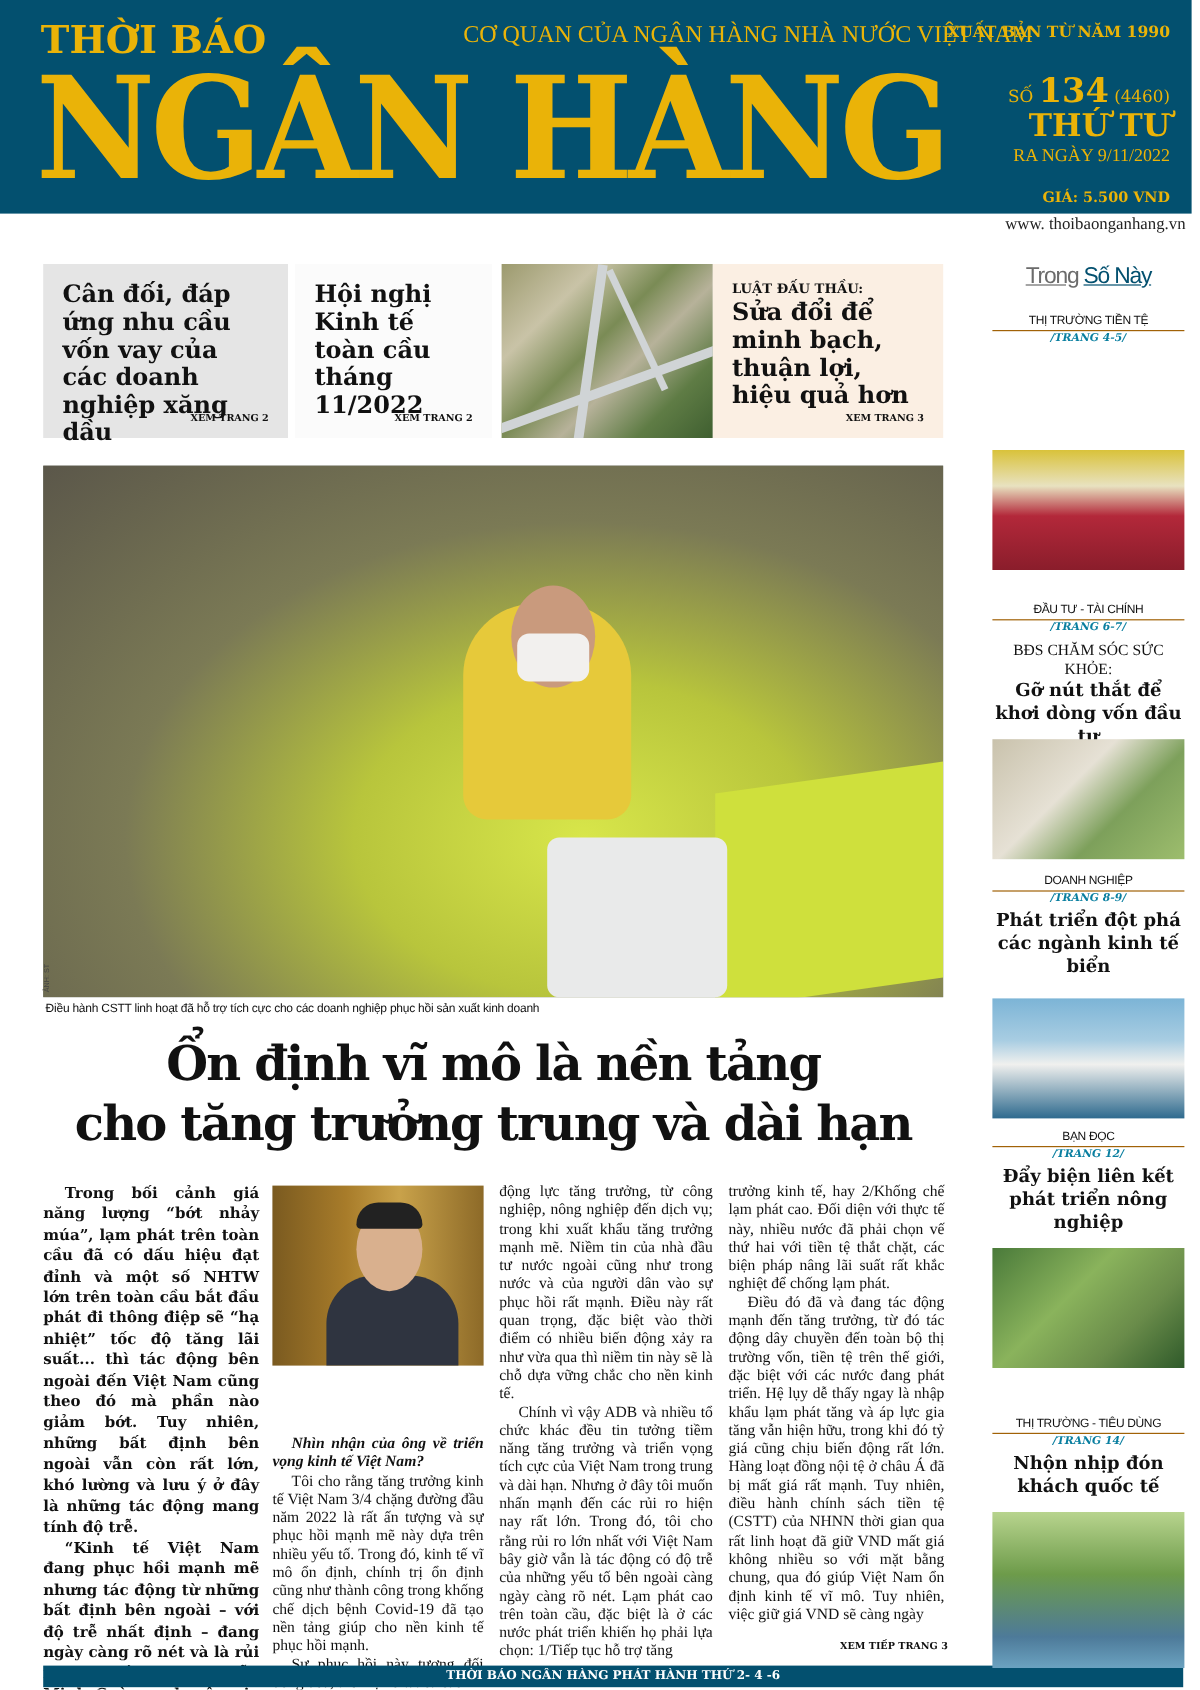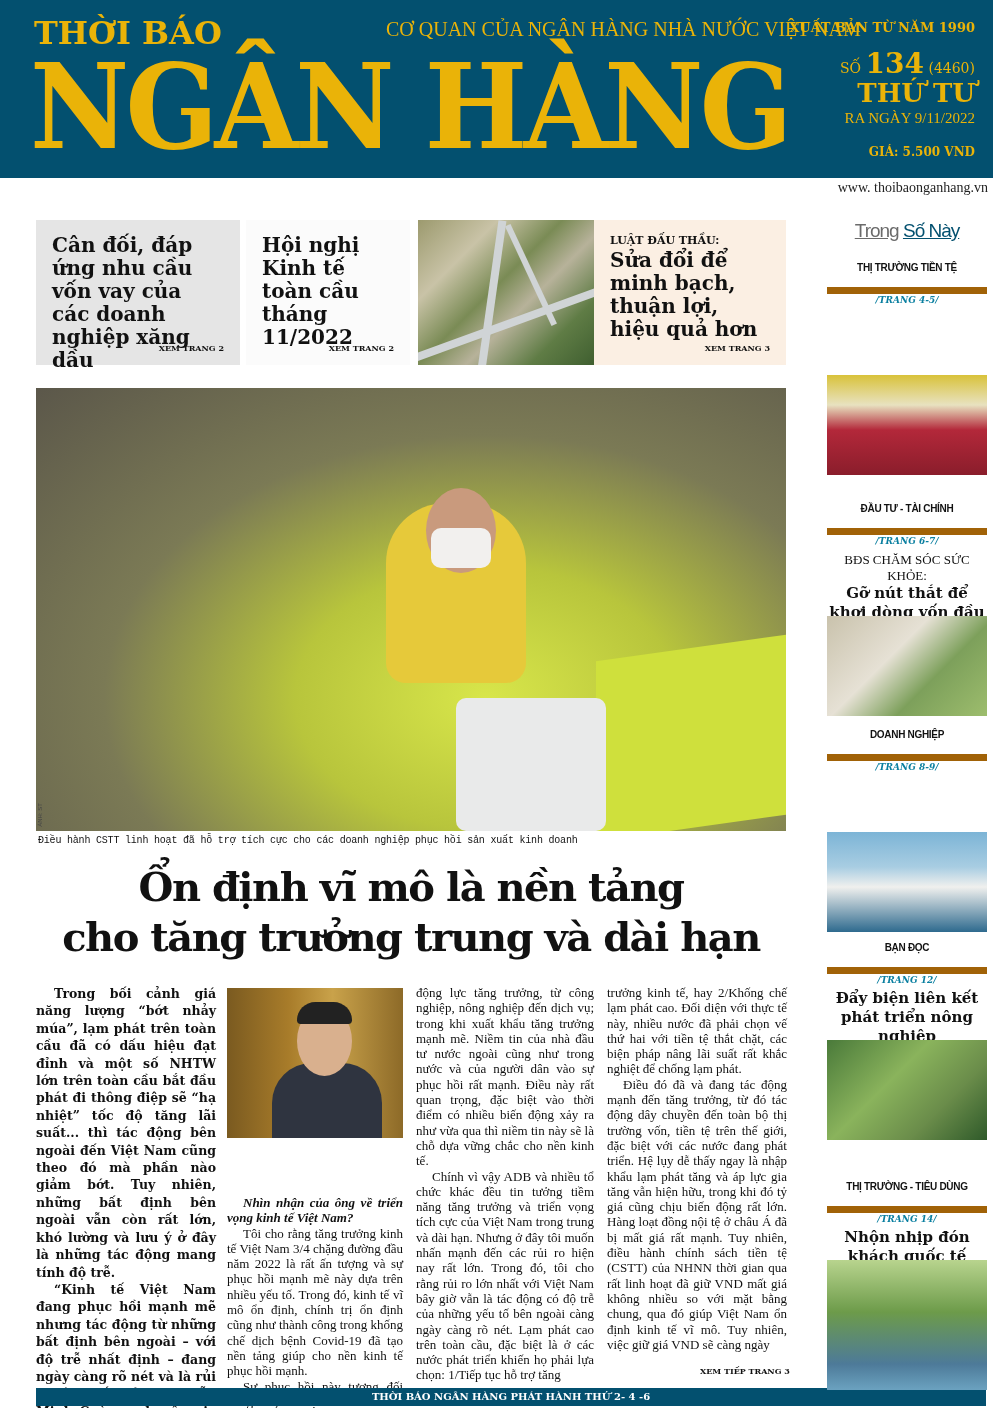--- a/index.html
+++ b/index.html
@@ -4,21 +4,21 @@
 <style>
 *{box-sizing:border-box;margin:0;padding:0;}
 html,body{width:1000px;height:1408px;background:#fff;overflow:hidden;}
 body{position:relative;font-family:"DejaVu Serif",serif;color:#111;}
 .masthead{position:absolute;left:0;top:0;width:993px;height:178px;background:#03506f;color:#eab308;}
 .mh-small{position:absolute;left:34px;top:14px;font-family:"DejaVu Serif",serif;font-weight:bold;font-size:32px;letter-spacing:0px;}
 .mh-big{position:absolute;left:30px;top:48px;font-family:"DejaVu Serif",serif;font-weight:bold;font-size:118px;line-height:118px;letter-spacing:-4px;transform:scaleX(0.92);transform-origin:left top;}
 .mh-agency{position:absolute;left:386px;top:18px;font-family:"Liberation Serif",serif;font-size:20px;}
 .mh-right{position:absolute;right:18px;top:20px;text-align:right;font-family:"DejaVu Serif",serif;}
 .mh-since{font-weight:bold;font-size:13px;text-align:right;}
-.mh-issue{margin-top:12px;font-size:14px;}
+.mh-issue{margin-top:24px;font-size:14px;}
 .mh-issue .num{font-weight:bold;font-size:28px;}
 .mh-weekday{font-weight:bold;font-size:26px;line-height:26px;}
 .mh-date{font-family:"Liberation Serif",serif;font-size:15px;margin-top:4px;}
 .mh-price{font-weight:bold;font-size:12px;margin-top:18px;}
 .website{position:absolute;right:12px;top:180px;font-family:"Liberation Serif",serif;font-size:14px;color:#222;}
 .teaser{position:absolute;top:220px;height:145px;padding:14px 16px;}
 .teaser h3{font-family:"DejaVu Serif",serif;font-weight:bold;font-size:20px;line-height:23px;color:#111;}
 .teaser .see{position:absolute;right:16px;bottom:12px;font-family:"DejaVu Serif",serif;font-weight:bold;font-size:8px;}
 .teaser .kicker{font-family:"DejaVu Serif",serif;font-weight:bold;font-size:11px;margin-bottom:2px;}
 .t1{left:36px;width:204px;background:#e5e5e5;}
@@ -27,42 +27,42 @@
 .t3img .road{position:absolute;background:#d0d4d6;}
 .t3{left:594px;width:192px;background:#fbefe3;}
 .hero{position:absolute;left:36px;top:388px;width:750px;height:443px;overflow:hidden;background:#6b6f62;}
 .hero .bg1{position:absolute;left:0;top:0;width:750px;height:443px;background:radial-gradient(ellipse at 60% 70%,#d8e64a 0%,#b8c53c 30%,#7b7a55 60%,#5b574a 100%);}
 .hero .person{position:absolute;left:350px;top:115px;width:140px;height:180px;border-radius:60px 60px 20px 20px;background:#e6c93a;}
 .hero .head{position:absolute;left:390px;top:100px;width:70px;height:85px;border-radius:50%;background:#c99a7d;}
 .hero .mask{position:absolute;left:395px;top:140px;width:60px;height:40px;border-radius:10px;background:#f2f0ee;}
 .hero .fabric{position:absolute;left:560px;top:260px;width:190px;height:180px;background:#cfe03c;transform:skewY(-8deg);}
 .hero .machine{position:absolute;left:420px;top:310px;width:150px;height:133px;background:#e9eaea;border-radius:10px;}
 .photo-credit{position:absolute;left:28px;top:812px;font-family:"Liberation Sans",sans-serif;font-size:6px;transform:rotate(-90deg);color:#444;}
-.caption{position:absolute;left:38px;top:835px;font-family:Liberation Mono, monospace;font-size:10px;color:#111;letter-spacing:-0.2px;}
+.caption{position:absolute;left:38px;top:835px;font-family:Liberation Sans, sans-serif;font-size:10px;color:#111;letter-spacing:-0.2px;}
 .headline{position:absolute;left:36px;top:862px;width:750px;text-align:center;font-family:"DejaVu Serif",serif;font-weight:bold;font-size:40px;line-height:50px;letter-spacing:-1.5px;}
 .col{position:absolute;top:985px;text-align:justify;}
 .col1{left:36px;width:180px;font-family:"DejaVu Serif",serif;font-weight:bold;font-size:12.5px;line-height:17.4px;}
 .col1 p{text-indent:18px;}
 .portrait{position:absolute;left:227px;top:988px;width:176px;height:150px;background:linear-gradient(90deg,#7a5a20 0%,#a87c2a 35%,#c9a24a 60%,#8d6a28 100%);overflow:hidden;}
 .portrait .suit{position:absolute;left:45px;top:75px;width:110px;height:80px;border-radius:40px 40px 0 0;background:#2f3440;}
 .portrait .face{position:absolute;left:70px;top:18px;width:55px;height:70px;border-radius:50%;background:#d9b08e;}
 .portrait .hair{position:absolute;left:70px;top:14px;width:55px;height:22px;border-radius:25px 25px 5px 5px;background:#222;}
 .col2{left:227px;width:176px;top:1155px;font-family:"Liberation Serif",serif;font-size:13px;line-height:15.3px;}
 .col3{left:416px;width:178px;font-family:"Liberation Serif",serif;font-size:13px;line-height:15.3px;}
 .col4{left:607px;width:180px;font-family:"Liberation Serif",serif;font-size:13px;line-height:15.3px;}
 .col2 p,.col3 p,.col4 p{text-indent:16px;}
 .question{font-style:italic;font-weight:bold;margin-top:40px;}
 .continue{position:absolute;left:700px;top:1366px;font-family:"DejaVu Serif",serif;font-weight:bold;font-size:8px;}
 .footer{position:absolute;left:36px;top:1388px;width:950px;height:18px;background:#03506f;color:#fff;text-align:center;font-family:"DejaVu Serif",serif;font-weight:bold;font-size:10px;line-height:18px;}
 .sidebar{position:absolute;left:827px;top:220px;width:160px;}
 .sb-title{text-align:center;font-family:"Liberation Sans",sans-serif;font-size:19px;letter-spacing:-1px;height:34px;}
 .sb-title .a{color:#6b6b6b;text-decoration:underline;}
 .sb-title .b{color:#03506f;text-decoration:underline;}
 .sb-section{position:absolute;width:160px;text-align:center;}
-.sb-cat{font-family:"Liberation Sans",sans-serif;font-weight:bold;font-size:10px;border-bottom:7px solid #a16207;padding-bottom:14px;letter-spacing:-0.3px;}
+.sb-cat{font-family:"Liberation Sans",sans-serif;font-weight:normal;font-size:10px;border-bottom:1px solid #a16207;padding-bottom:2px;letter-spacing:-0.3px;}
 .sb-page{font-family:"DejaVu Serif",serif;font-style:italic;font-weight:bold;font-size:9px;color:#0a7fa0;margin-top:1px;}
 .sb-kicker{font-family:"Liberation Serif",serif;font-size:13px;margin-top:6px;}
 .sb-head{font-family:"DejaVu Serif",serif;font-weight:bold;font-size:15px;line-height:19px;margin-top:4px;}
 .sb-img{position:absolute;left:0;width:160px;height:100px;}
 .img1{top:155px;background:linear-gradient(180deg,#d9c23a 0%,#e8e2c0 30%,#b3283a 55%,#8a1d2b 100%);}
 .img2{top:396px;background:linear-gradient(135deg,#c9c2ac 0%,#e6e1d5 40%,#7da05b 65%,#9dbd6d 100%);}
 .img3{top:612px;background:linear-gradient(180deg,#7cb4d6 0%,#a8cde2 35%,#f0f0ee 55%,#2e6a8e 100%);}
 .img4{top:820px;background:linear-gradient(135deg,#4a7a3a 0%,#8ab35c 40%,#6a8c4a 70%,#2f5a2a 100%);}
 .img5{top:1040px;height:130px;background:linear-gradient(180deg,#b8d48e 0%,#6d9b4a 40%,#4d7a99 80%,#6ba2c0 100%);}
 </style>
@@ -168,20 +168,21 @@
     <div class="sb-cat">ĐẦU TƯ - TÀI CHÍNH</div>
     <div class="sb-page">/TRANG 6-7/</div>
     <div class="sb-kicker">BĐS CHĂM SÓC SỨC KHỎE:</div>
     <div class="sb-head" style="margin-top:0">Gỡ nút thắt để khơi dòng vốn đầu tư</div>
   </div>
   <div class="sb-img img2"></div>
 
   <div class="sb-section" style="top:509px">
     <div class="sb-cat">DOANH NGHIỆP</div>
     <div class="sb-page">/TRANG 8-9/</div>
+    <div class="sb-head">Phát triển đột phá các ngành kinh tế biển</div>
   </div>
   <div class="sb-img img3"></div>
 
   <div class="sb-section" style="top:722px">
     <div class="sb-cat">BẠN ĐỌC</div>
     <div class="sb-page">/TRANG 12/</div>
     <div class="sb-head">Đẩy biện liên kết phát triển nông nghiệp</div>
   </div>
   <div class="sb-img img4"></div>
 

